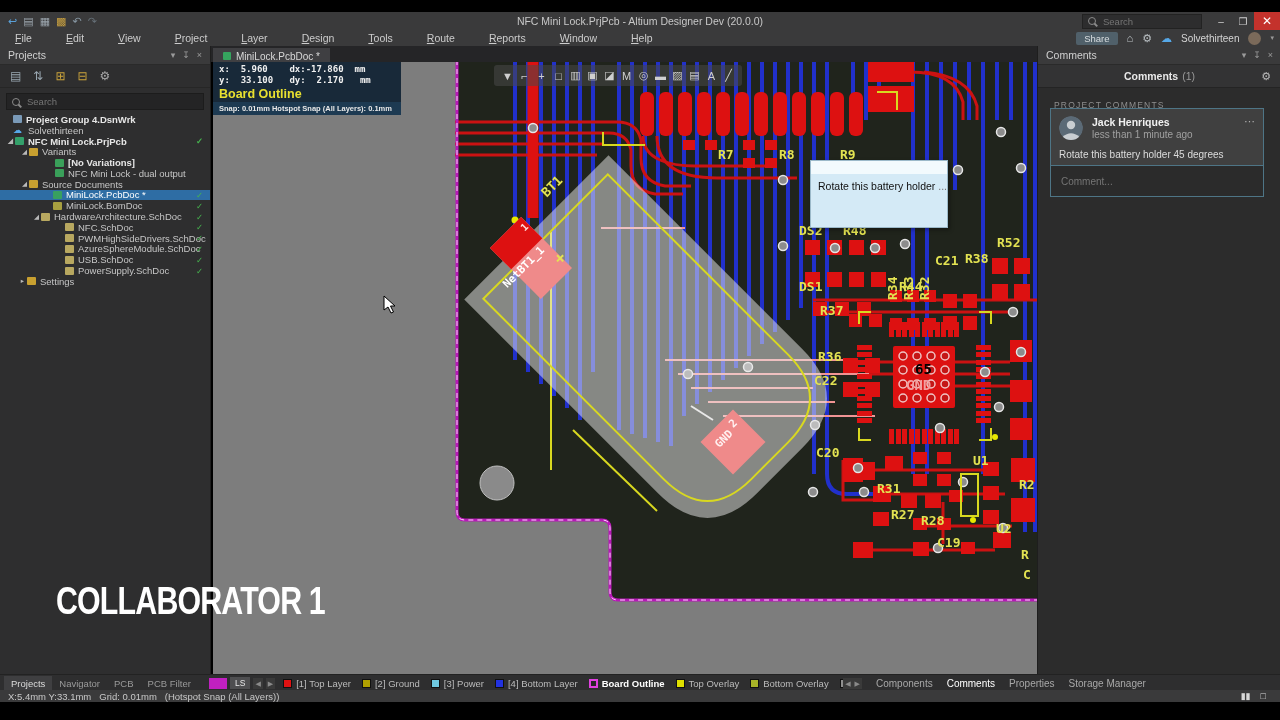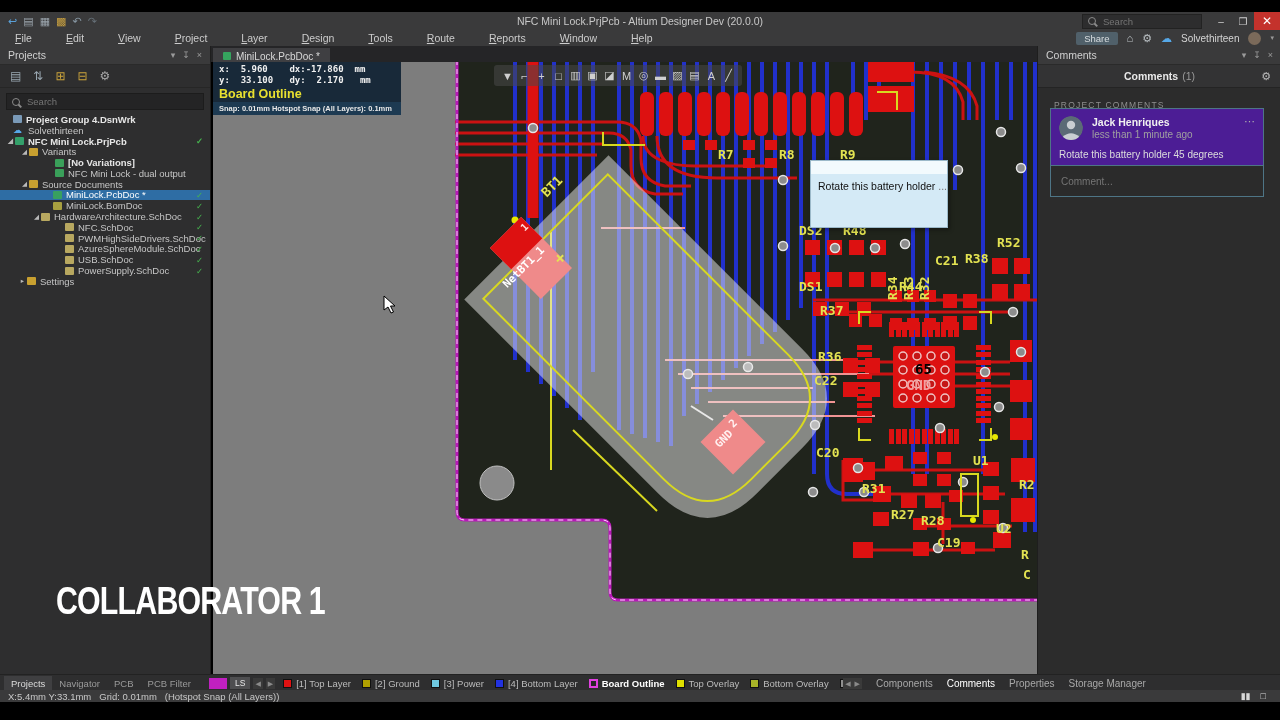--- a/index.html
+++ b/index.html
@@ -91,21 +91,21 @@
   #cursor{position:absolute;left:170px;top:233px;}
   
   #right-panel{position:absolute;left:1037px;top:46px;width:243px;height:628px;background:#2c2c2c;
                border-left:1px solid #1e1e1e;}
   #cm-tabstrip{height:22px;background:#333334;border-bottom:1px solid #242424;position:relative;
                display:flex;align-items:center;justify-content:center;gap:4px;}
   #cm-tabstrip .cm-tab-label{font-size:10.5px;font-weight:bold;color:#e8e8e8;}
   #cm-tabstrip .cm-tab-count{font-size:10.5px;color:#9a9a9a;}
   #cm-gear{position:absolute;right:10px;color:#b8b8b8;font-size:11px;}
   #cm-section{margin:12px 0 0 16px;font-size:8.5px;letter-spacing:1.2px;color:#8f8f8f;}
-  #comment-card{position:absolute;left:12px;top:62px;width:212px;border:1px solid #4e7586;background:#4c1d95;}
+  #comment-card{position:absolute;left:12px;top:62px;width:212px;border:1px solid #4e7586;background:#404040;}
   #cc-top{padding:7px 8px 5px 8px;}
   #cc-head{display:flex;align-items:flex-start;}
   .avatar{width:24px;height:24px;border-radius:50%;overflow:hidden;flex:0 0 auto;}
   #cc-names{margin-left:9px;}
   #cc-author{font-size:10.5px;font-weight:bold;color:#f0f0f0;line-height:13px;}
   #cc-time{font-size:10px;color:#a0a0a0;line-height:12px;}
   #cc-menu{margin-left:auto;color:#b0b0b0;font-size:11px;line-height:10px;}
   #cc-text{font-size:10px;color:#dcdcdc;margin-top:8px;}
   #cc-input{border-top:1px solid #4e7586;background:#2b2b2b;height:30px;display:flex;align-items:center;padding:0 8px;}
   #cc-input input{background:transparent;border:0;outline:0;color:#7d7d7d;font-size:10px;width:100%;
@@ -577,21 +577,21 @@
         <span class="pcb-label" style="left: 705px; top: 238px; transform: rotate(-90deg);">R32</span>
         <span class="pcb-label" style="left: 722px; top: 192px;">C21</span>
         <span class="pcb-label" style="left: 752px; top: 190px;">R38</span>
         <span class="pcb-label" style="left: 784px; top: 174px;">R52</span>
         <span class="pcb-label" style="left: 586px; top: 218px;">DS1</span>
         <span class="pcb-label" style="left: 638px; top: 218px; padding-left: 48px;">R44</span>
         <span class="pcb-label" style="left: 607px; top: 242px;">R37</span>
         <span class="pcb-label" style="left: 605px; top: 288px;">R36</span>
         <span class="pcb-label" style="left: 601px; top: 312px;">C22</span>
         <span class="pcb-label" style="left: 603px; top: 384px;">C20</span>
-        <span class="pcb-label" style="left: 649px; top: 420px; text-align: right;">R31</span>
+        <span class="pcb-label" style="left: 664px; top: 420px; text-align: right;">R31</span>
         <span class="pcb-label" style="left: 678px; top: 446px;">R27</span>
         <span class="pcb-label" style="left: 708px; top: 452px;">R28</span>
         <span class="pcb-label" style="left: 724px; top: 474px;">C19</span>
         <span class="pcb-label" style="left: 783px; top: 460px;">U2</span>
         <span class="pcb-label" style="left: 760px; top: 392px;">U1</span>
         <span class="pcb-label" style="left: 806px; top: 416px;">R2</span>
         <span class="pcb-label" style="left: 808px; top: 486px;">R</span>
         <span class="pcb-label" style="left: 810px; top: 506px;">C</span>
         <span class="pcb-label" style="left: 326px; top: 128px; transform: rotate(-45deg);">BT1</span>
         <span class="pcb-label" style="left: 338px; top: 194px; font-size: 16px; transform: rotate(-45deg);">+</span>

